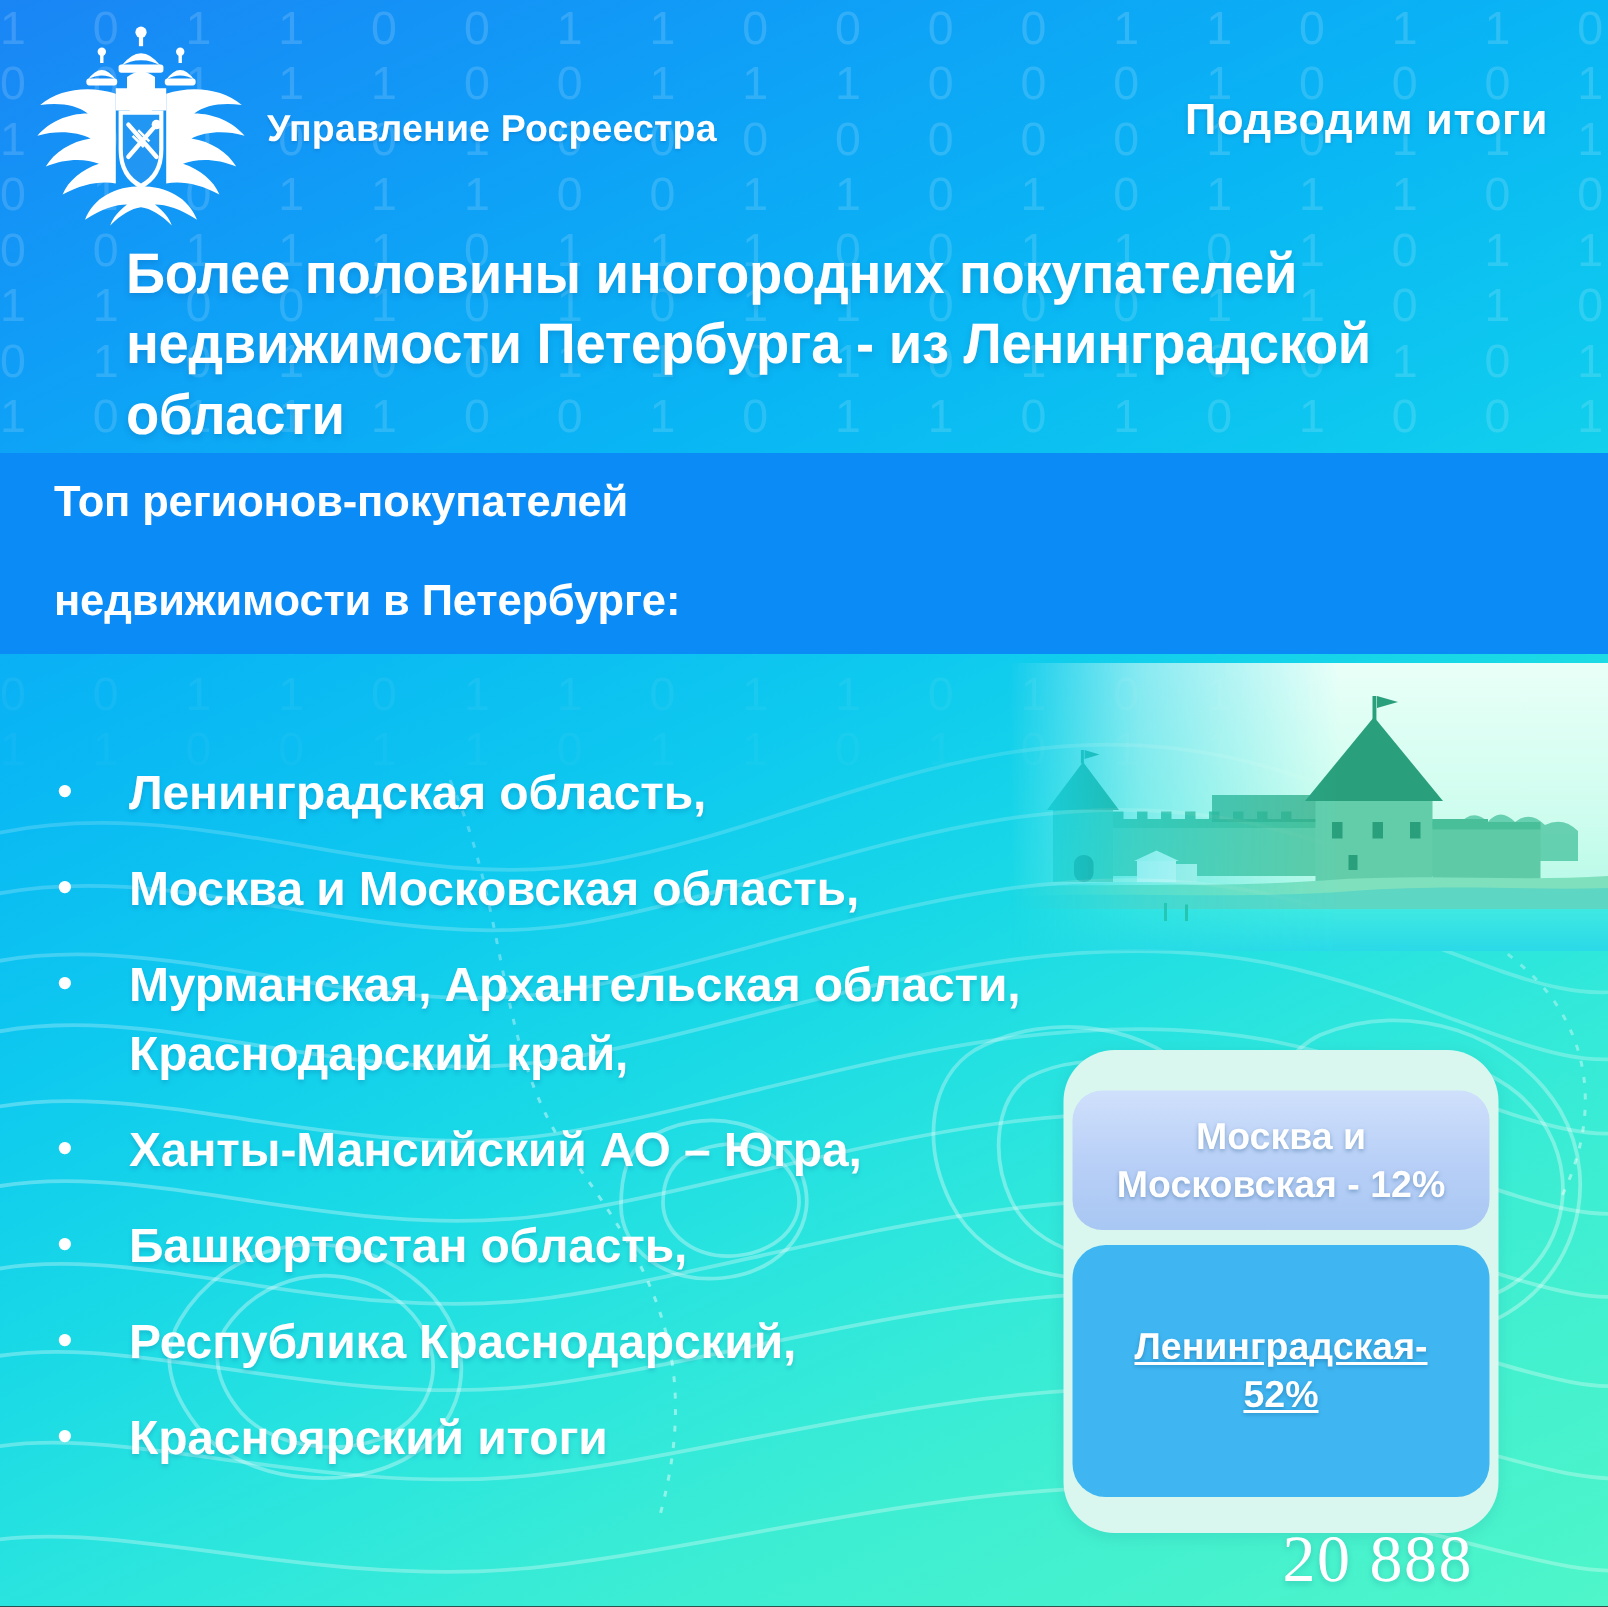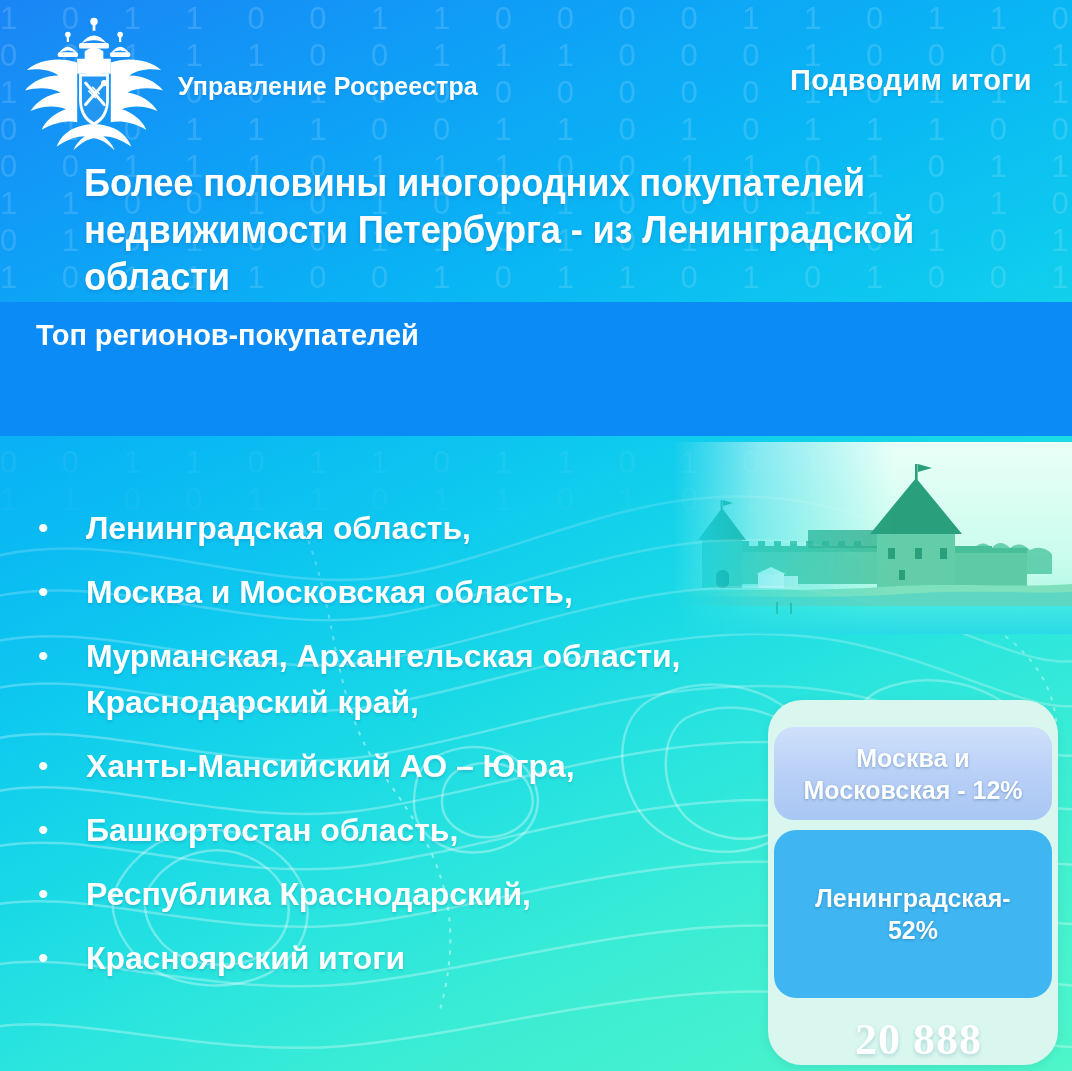--- a/index.html
+++ b/index.html
@@ -140,21 +140,21 @@
     flex:1 1 auto;
     font-size:32px;
     font-weight:bold;
     line-height:46px;
     letter-spacing:-0.1px;
     text-shadow:0 2px 3px rgba(0,80,140,.20);
   }
 
   
   .cards-shell{
-    position:absolute; left:768px; top:700px; width:290px; height:365px;
+    position:absolute; left:709px; top:700px; width:290px; height:322px;
     background:#d9f7ef;
     border-radius:34px;
     box-shadow:0 3px 10px rgba(0,80,110,.10);
   }
   .card{
     position:absolute; left:6px; width:278px;
     border-radius:20px;
     color:#ffffff;
     font-weight:bold;
     text-align:center;
@@ -168,28 +168,29 @@
   .card-moscow{
     top:27px; height:93px;
     background:linear-gradient(180deg,#cfe0fb 0%,#b9d0f7 50%,#a8c7f3 100%);
     font-size:25px;
   }
   .card-leningrad{
     top:130px; height:168px;
     background:#3fb6f2;
     font-size:25px;
     border-radius:22px;
+    text-decoration:underline;
   }
 
   .bignum{
     position:absolute; right:90px; top:1014px;
     color:#ffffff;
     font-family:"Liberation Serif","DejaVu Serif",serif;
     font-size:44px;
-    font-weight:bold;
+    font-weight:normal;
     letter-spacing:1px;
     text-shadow:0 2px 4px rgba(0,90,120,.22);
   }
 </style>
 </head>
 <body>
 
 <div class="poster">
 
   <div class="bg-binary" id="binary-bg"><span>1 0 1 1 0 0 1 1 0 0 0 0 1 1 0 1 1 0 0 1 0 1 0 1 0 0 0 0 1 1 0 1 0</span><span>0 0 1 1 1 0 0 1 1 1 0 0 0 1 0 0 0 1 1 0 1 1 0 0 0 0 1 0 0 1 1 0 1</span><span>1 0 0 0 0 1 0 0 0 0 0 0 0 1 0 1 1 1 0 0 1 0 1 0 1 0 0 1 1 0 1 1 0</span><span>0 1 0 1 1 1 0 0 1 1 0 1 0 1 1 1 0 0 0 1 0 1 1 1 0 0 1 1 0 1 0 0 1</span><span>0 0 1 1 1 0 1 1 1 0 0 1 1 0 1 0 1 1 0 0 1 0 0 1 1 1 0 1 0 1 1 0 0</span><span>1 1 0 0 1 0 1 0 1 1 0 0 0 1 1 0 1 0 1 1 0 0 1 0 1 0 1 1 0 0 1 0 1</span><span>0 1 0 1 0 0 1 1 0 1 0 1 1 0 0 1 0 1 0 0 1 1 0 1 1 0 0 1 0 1 0 1 0</span><span>1 0 1 1 1 0 0 1 0 1 1 0 1 0 1 0 0 1 1 1 0 1 0 0 1 0 1 0 1 1 0 0 1</span><span>0 1 1 0 1 0 1 0 1 0 1 0 1 0 0 1 1 0 1 1 0 1 1 0 0 1 0 1 0 0 1 1 0</span><span>1 1 0 1 0 1 0 1 1 1 0 1 0 1 0 1 0 0 1 1 0 1 0 1 0 1 1 0 1 0 0 1 1</span><span>0 1 1 1 1 0 1 0 1 0 1 1 0 1 1 0 1 1 0 1 0 0 1 1 0 1 0 1 1 0 1 0 0</span><span>1 0 1 0 1 1 0 1 0 1 1 0 1 0 0 1 1 0 1 0 1 1 0 0 1 0 1 1 0 1 0 1 1</span><span>0 0 1 1 0 1 1 0 1 1 0 1 0 1 1 0 0 1 0 1 1 0 1 0 1 1 0 0 1 0 1 1 0</span><span>1 1 0 0 1 1 0 1 1 0 1 0 1 1 0 1 1 0 1 0 0 1 1 0 0 1 1 0 1 1 0 0 1</span></div>
@@ -273,20 +274,21 @@
       <span>Управление Росреестра</span>
     </div>
 
     <div class="kicker">Подводим итоги</div>
   </div>
 
   <div class="headline">Более половины иногородних покупателей недвижимости Петербурга - из Ленинградской области</div>
 
   <div class="band">
     <div class="band-line l1">Топ регионов-покупателей</div>
+    <div class="band-line l2">недвижимости в Петербурге:</div>
   </div>
 
   <div class="photo">
     <svg viewBox="0 0 400 192" preserveAspectRatio="none" aria-hidden="true">
       <defs>
         <linearGradient id="skyg" x1="0" y1="0" x2="0" y2="1">
           <stop offset="0%" stop-color="#e9fff8"></stop>
           <stop offset="55%" stop-color="#cdfdee"></stop>
           <stop offset="100%" stop-color="#a7f6e2"></stop>
         </linearGradient>

